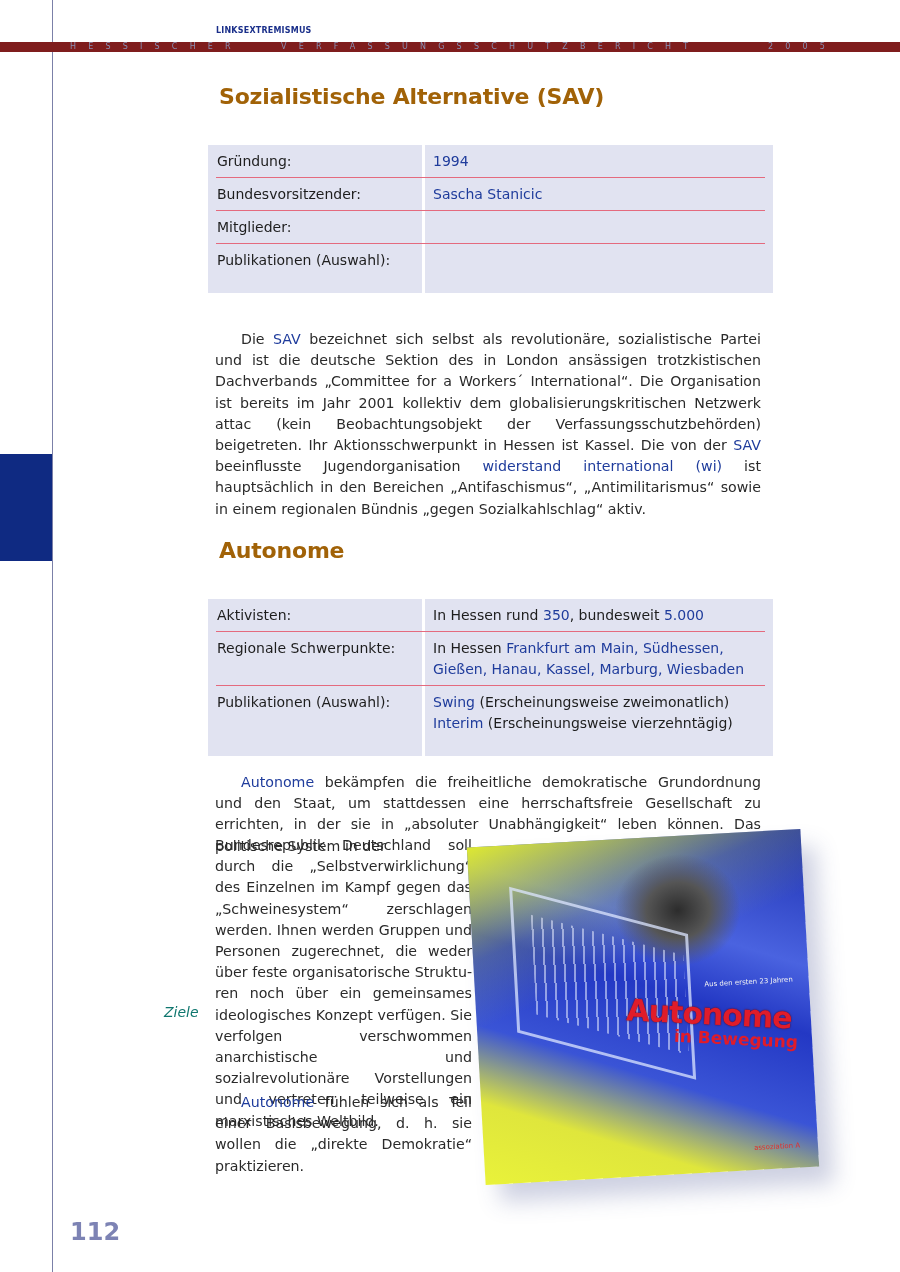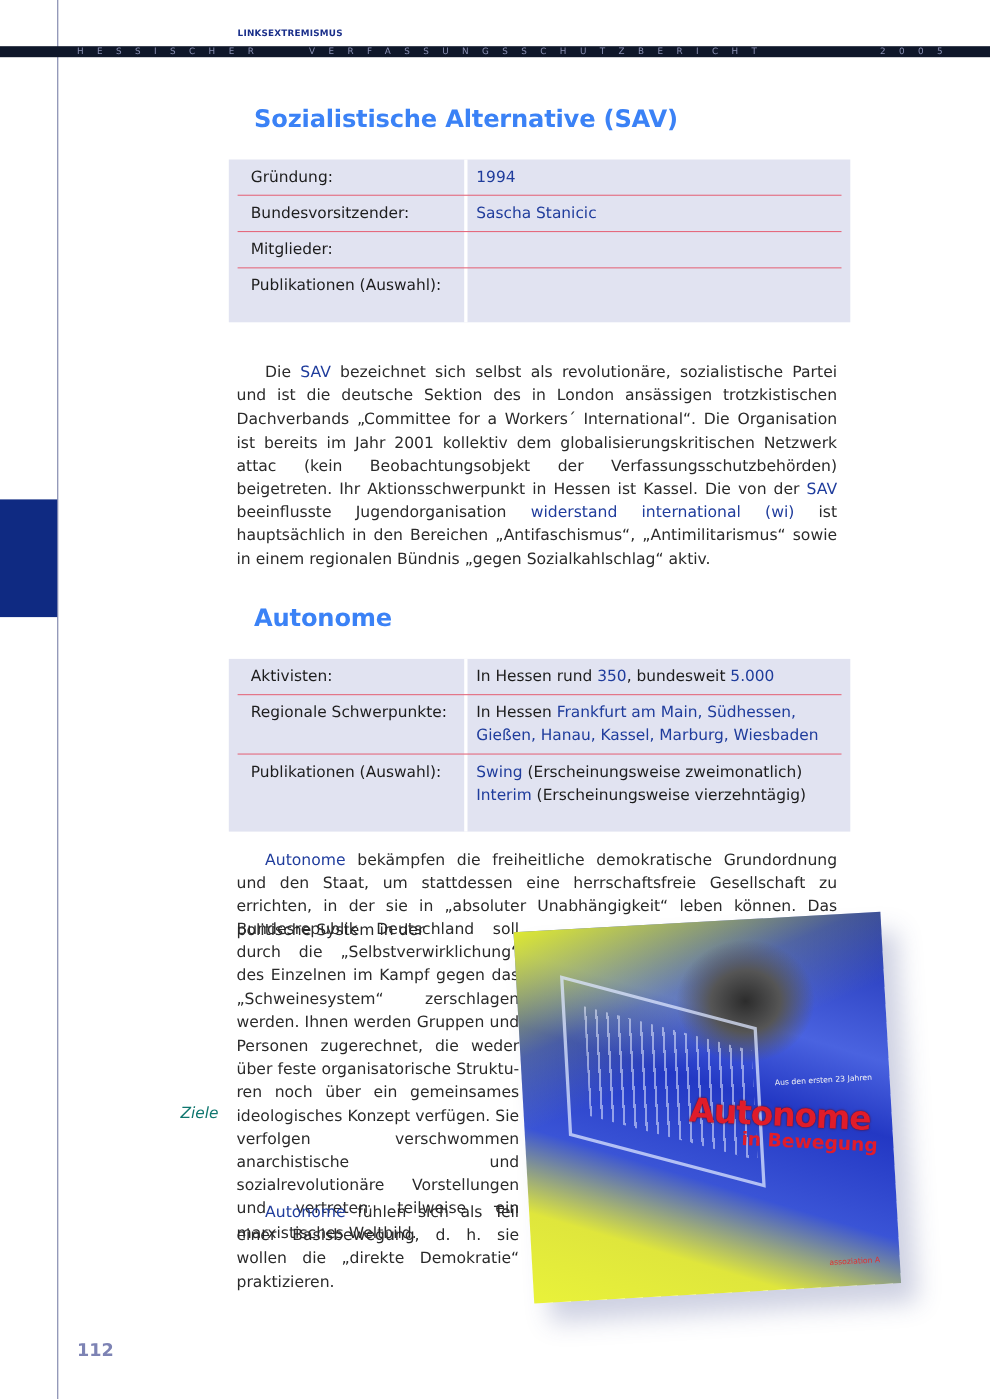--- a/index.html
+++ b/index.html
@@ -9,54 +9,54 @@
     font-family: "DejaVu Sans", "Liberation Sans", sans-serif;
     color: #1f1f1f;
   }
   .vline { position: absolute; left: 52px; top: 0; width: 1px; height: 1272px; background: #7b80a8; }
   .side-tab { position: absolute; left: 0; top: 454px; width: 52px; height: 107px; background: #0f2a82; }
   .section-label {
     position: absolute; left: 216px; top: 26px;
     font-size: 8px; font-weight: bold; color: #1a2f8a; letter-spacing: 0.2px;
   }
   .header-band {
-    position: absolute; left: 0; top: 42px; width: 900px; height: 10px; background: #0f172a;
+    position: absolute; left: 0; top: 42px; width: 900px; height: 10px; background: #7f1d1d;
   }
   .header-band span {
     position: absolute; top: 0; font-size: 8px; line-height: 10px; color: #8a90b4;
     letter-spacing: 12.2px; white-space: nowrap;
   }
   h1 {
-    position: absolute; left: 215px; margin: 16px; font-weight: bold; color: #3b82f6;
+    position: absolute; left: 215px; margin: 4px; font-weight: bold; color: #a16207;
     font-size: 22px; letter-spacing: -0.2px;
   }
   .info-table {
     position: absolute; left: 208px; width: 565px; background: #e1e3f1;
     font-size: 14px;
   }
   .info-table .divider-col {
     position: absolute; left: 214px; top: 0; bottom: 0; width: 3px; background: #ffffff;
   }
   .row { position: relative; display: flex; }
-  .row .k { width: 217px; padding: 6px 0 6px 20px; box-sizing: border-box; font-weight: 500; color: #1d1d1d; }
+  .row .k { width: 217px; padding: 6px 0 6px 9px; box-sizing: border-box; font-weight: 500; color: #1d1d1d; }
   .row .v { flex: 1; padding: 6px 8px 6px 8px; box-sizing: border-box; color: #1d1d1d; line-height: 21px; }
   .row .k { line-height: 21px; }
   .row .sep { position: absolute; left: 8px; right: 8px; bottom: 0; height: 1px; background: #e46a7e; }
   .hl { color: #1f3c9c; }
   .para {
     position: absolute; left: 215px; width: 546px; font-size: 14.2px; line-height: 21.2px;
     text-align: justify; color: #2a2a2a; margin: 0;
   }
   .para .ind { display: inline-block; width: 26px; }
   .narrow { width: 257px; }
   .margin-note {
     position: absolute; left: 164px; top: 1004px; font-size: 14px; font-style: italic; color: #0f766e;
   }
   .pagenum {
-    position: absolute; left: 70px; top: 1218px; font-size: 16px; font-weight: bold; color: #7d83b4;
+    position: absolute; left: 70px; top: 1218px; font-size: 24px; font-weight: bold; color: #7d83b4;
   }
   .figure {
     position: absolute; left: 476px; top: 838px; width: 334px; height: 338px;
     transform: rotate(-3.2deg); transform-origin: center;
     box-shadow: 14px 18px 22px rgba(60,70,140,0.25);
     overflow: hidden;
     background:
       radial-gradient(ellipse 90px 80px at 62% 22%, #2c2c2c 0%, #555 35%, rgba(80,80,80,0) 70%),
       linear-gradient(160deg, rgba(230,240,40,0.95) 0%, rgba(220,235,40,0.2) 25%, rgba(40,60,200,0.0) 40%),
       linear-gradient(20deg, #e9f23a 0%, #dfe63c 18%, #3a54d6 35%, #2338c4 55%, #4a63e0 70%, #1c2fb0 100%);
@@ -89,21 +89,21 @@
 </head>
 <body>
 
 <div class="vline"></div>
 <div class="side-tab"></div>
 
 <div class="section-label">LINKSEXTREMISMUS</div>
 <div class="header-band">
   <span style="left:70px">HESSISCHER</span>
   <span style="left:281px">VERFASSUNGSSCHUTZBERICHT</span>
-  <span style="left:800px">2005</span>
+  <span style="left:768px">2005</span>
 </div>
 
 <h1 style="top:80px">Sozialistische Alternative (SAV)</h1>
 
 <div class="info-table" style="top:145px">
   <div class="divider-col"></div>
 <div class="row">
       <div class="k">Gründung:</div>
       <div class="v"><span class="hl">1994</span></div>
       <div class="sep"></div>

